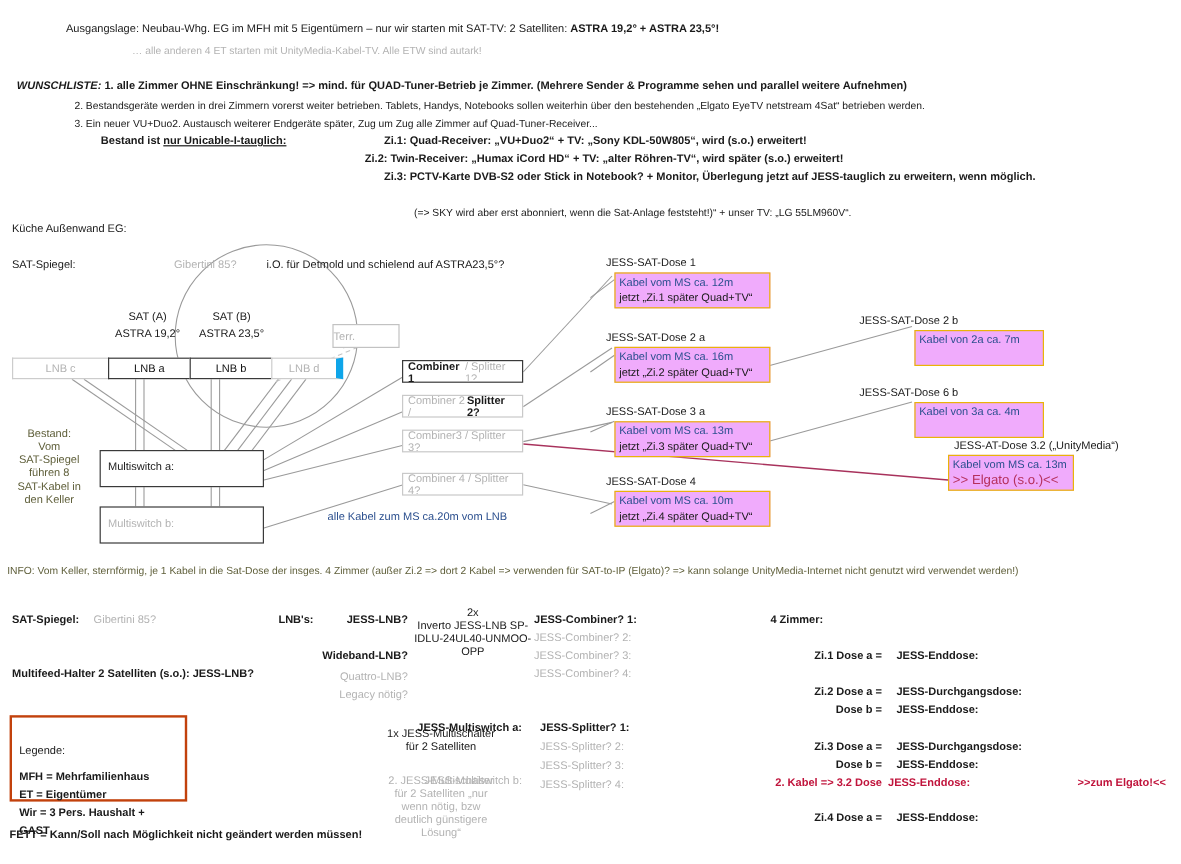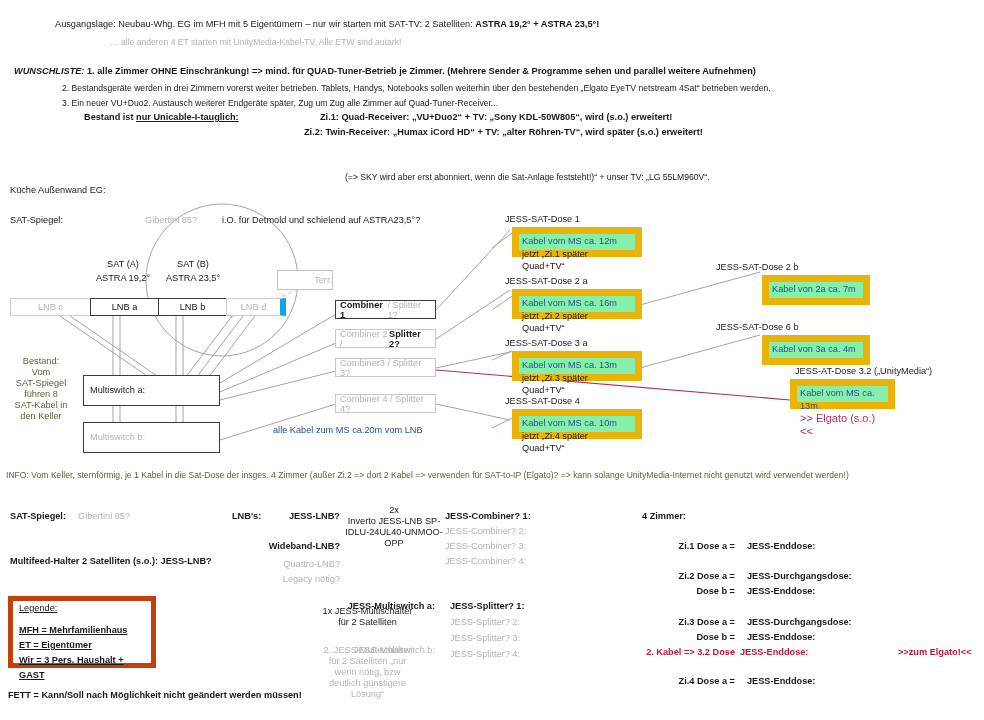--- a/index.html
+++ b/index.html
@@ -42,41 +42,41 @@
     border-right:none;
     display:flex;align-items:center;justify-content:center;
     font-size:9.2px;
     color:#b3b3b3;
     background:#fff;
   }
   .lnbcell:last-child{border-right:6px solid #0ea5e9;text-align:right;}
   .lnbcell.on{border-color:#3a3a3a;color:#111;}
   .dosebox{
     position:absolute;
-    border:7px solid #eab308;
-    background:#86efac;
+    border:1px solid #eab308;
+    background:#f0abfc;
     box-sizing:border-box;
     padding:1px 3px;
   }
   .dosebox div{font-size:9.2px;line-height:12.5px;}
   .doselabel{position:absolute;font-size:9.2px;}
   .combiner{
     position:absolute;
     box-sizing:border-box;
     background:#fff;
     padding:1px 4px;
     font-size:9.2px;
     display:flex;align-items:center;
   }
   .combiner.active{border:1px solid #3a3a3a;}
   .combiner.inactive{border:1px solid #c9c9c9;}
   svg.wires{position:absolute;left:0;top:0;width:984px;height:720px;pointer-events:none;}
   .legendbox{
-    position:absolute;border:5px solid #c2410c;background:#fff;
-    box-sizing:border-box;padding:0 6px;text-decoration:underline;
+    position:absolute;border:2px solid #c2410c;background:#fff;
+    box-sizing:border-box;padding:20px 6px;
   }
   .legendbox div{font-size:9.2px;line-height:15px;}
   .ctr{text-align:center;}
   .rt{text-align:right;}
 </style>
 </head>
 <body>
 
 <div id="root">
 
@@ -91,20 +91,21 @@
   </div>
   <div class="abs t85" style="left:62px;top:83px;">2. Bestandsgeräte werden in drei Zimmern vorerst weiter betrieben. Tablets, Handys, Notebooks sollen  weiterhin über den bestehenden „Elgato EyeTV netstream 4Sat“ betrieben werden.</div>
   <div class="abs t85" style="left:62px;top:98px;">3. Ein neuer VU+Duo2. Austausch weiterer Endgeräte später, Zug um Zug alle Zimmer auf Quad-Tuner-Receiver...</div>
 
   <div class="abs t9 b" style="left:84px;top:112px;">
     <span>Bestand ist </span><span class="u">nur Unicable-I-tauglich:</span>
   </div>
 
   <div class="abs t9 b" style="left:320px;top:112px;">Zi.1: Quad-Receiver: „VU+Duo2“ + TV: „Sony KDL-50W805“, wird (s.o.) erweitert!</div>
   <div class="abs t9 b" style="left:304px;top:127px;">Zi.2: Twin-Receiver: „Humax iCord HD“ + TV: „alter Röhren-TV“, wird später (s.o.) erweitert!</div>
+  <div class="abs t9 b" style="left:320px;top:142px;">Zi.3: PCTV-Karte DVB-S2 oder Stick in Notebook? + Monitor, Überlegung jetzt auf JESS-tauglich zu erweitern, wenn möglich.</div>
   <div class="abs t85" style="left:345px;top:172px;">(=&gt; SKY wird aber erst abonniert, wenn die Sat-Anlage feststeht!)“ + unser TV: „LG 55LM960V“.</div>
 
   <svg class="wires" viewBox="0 0 984 720">
     <g stroke="#9a9a9a" stroke-width="0.9" fill="none">
 
       <line x1="113" y1="316" x2="113" y2="375"></line>
       <line x1="120" y1="316" x2="120" y2="375"></line>
       <line x1="176" y1="316" x2="176" y2="375"></line>
       <line x1="183" y1="316" x2="183" y2="375"></line>
       <line x1="113" y1="405" x2="113" y2="422"></line>
@@ -150,21 +151,21 @@
   <div class="abs t9" style="left:10px;top:185px;">Küche Außenwand EG:</div>
   <div class="abs t9" style="left:10px;top:215px;">SAT-Spiegel:</div>
   <div class="abs t9 gray" style="left:145px;top:215px;">Gibertini 85?</div>
   <div class="abs t9" style="left:222px;top:215px;">i.O. für Detmold und schielend auf ASTRA23,5°?</div>
 
   <div class="abs t9 ctr" style="left:88px;top:259px;width:70px;">SAT (A)</div>
   <div class="abs t9 ctr" style="left:78px;top:273px;width:90px;">ASTRA 19,2°</div>
   <div class="abs t9 ctr" style="left:158px;top:259px;width:70px;">SAT (B)</div>
   <div class="abs t9 ctr" style="left:148px;top:273px;width:90px;">ASTRA 23,5°</div>
 
-  <div class="box boxgray" style="left:277px;top:270px;width:56px;height:20px;display:flex;align-items:center;justify-content:flex-end;">
+  <div class="box boxgray" style="left:277px;top:270px;width:56px;height:20px;display:flex;align-items:center;justify-content:flex-start;">
     <span class="t9 gray">Terr.</span>
   </div>
 
   <div class="lnbrow" style="left:10px;top:298px;width:276px;height:18px;">
     <div class="lnbcell" style="width:80px;">
         <span>LNB c</span>
       </div>
     <div class="lnbcell on" style="width:68px;">
         <span>LNB a</span>
       </div>

